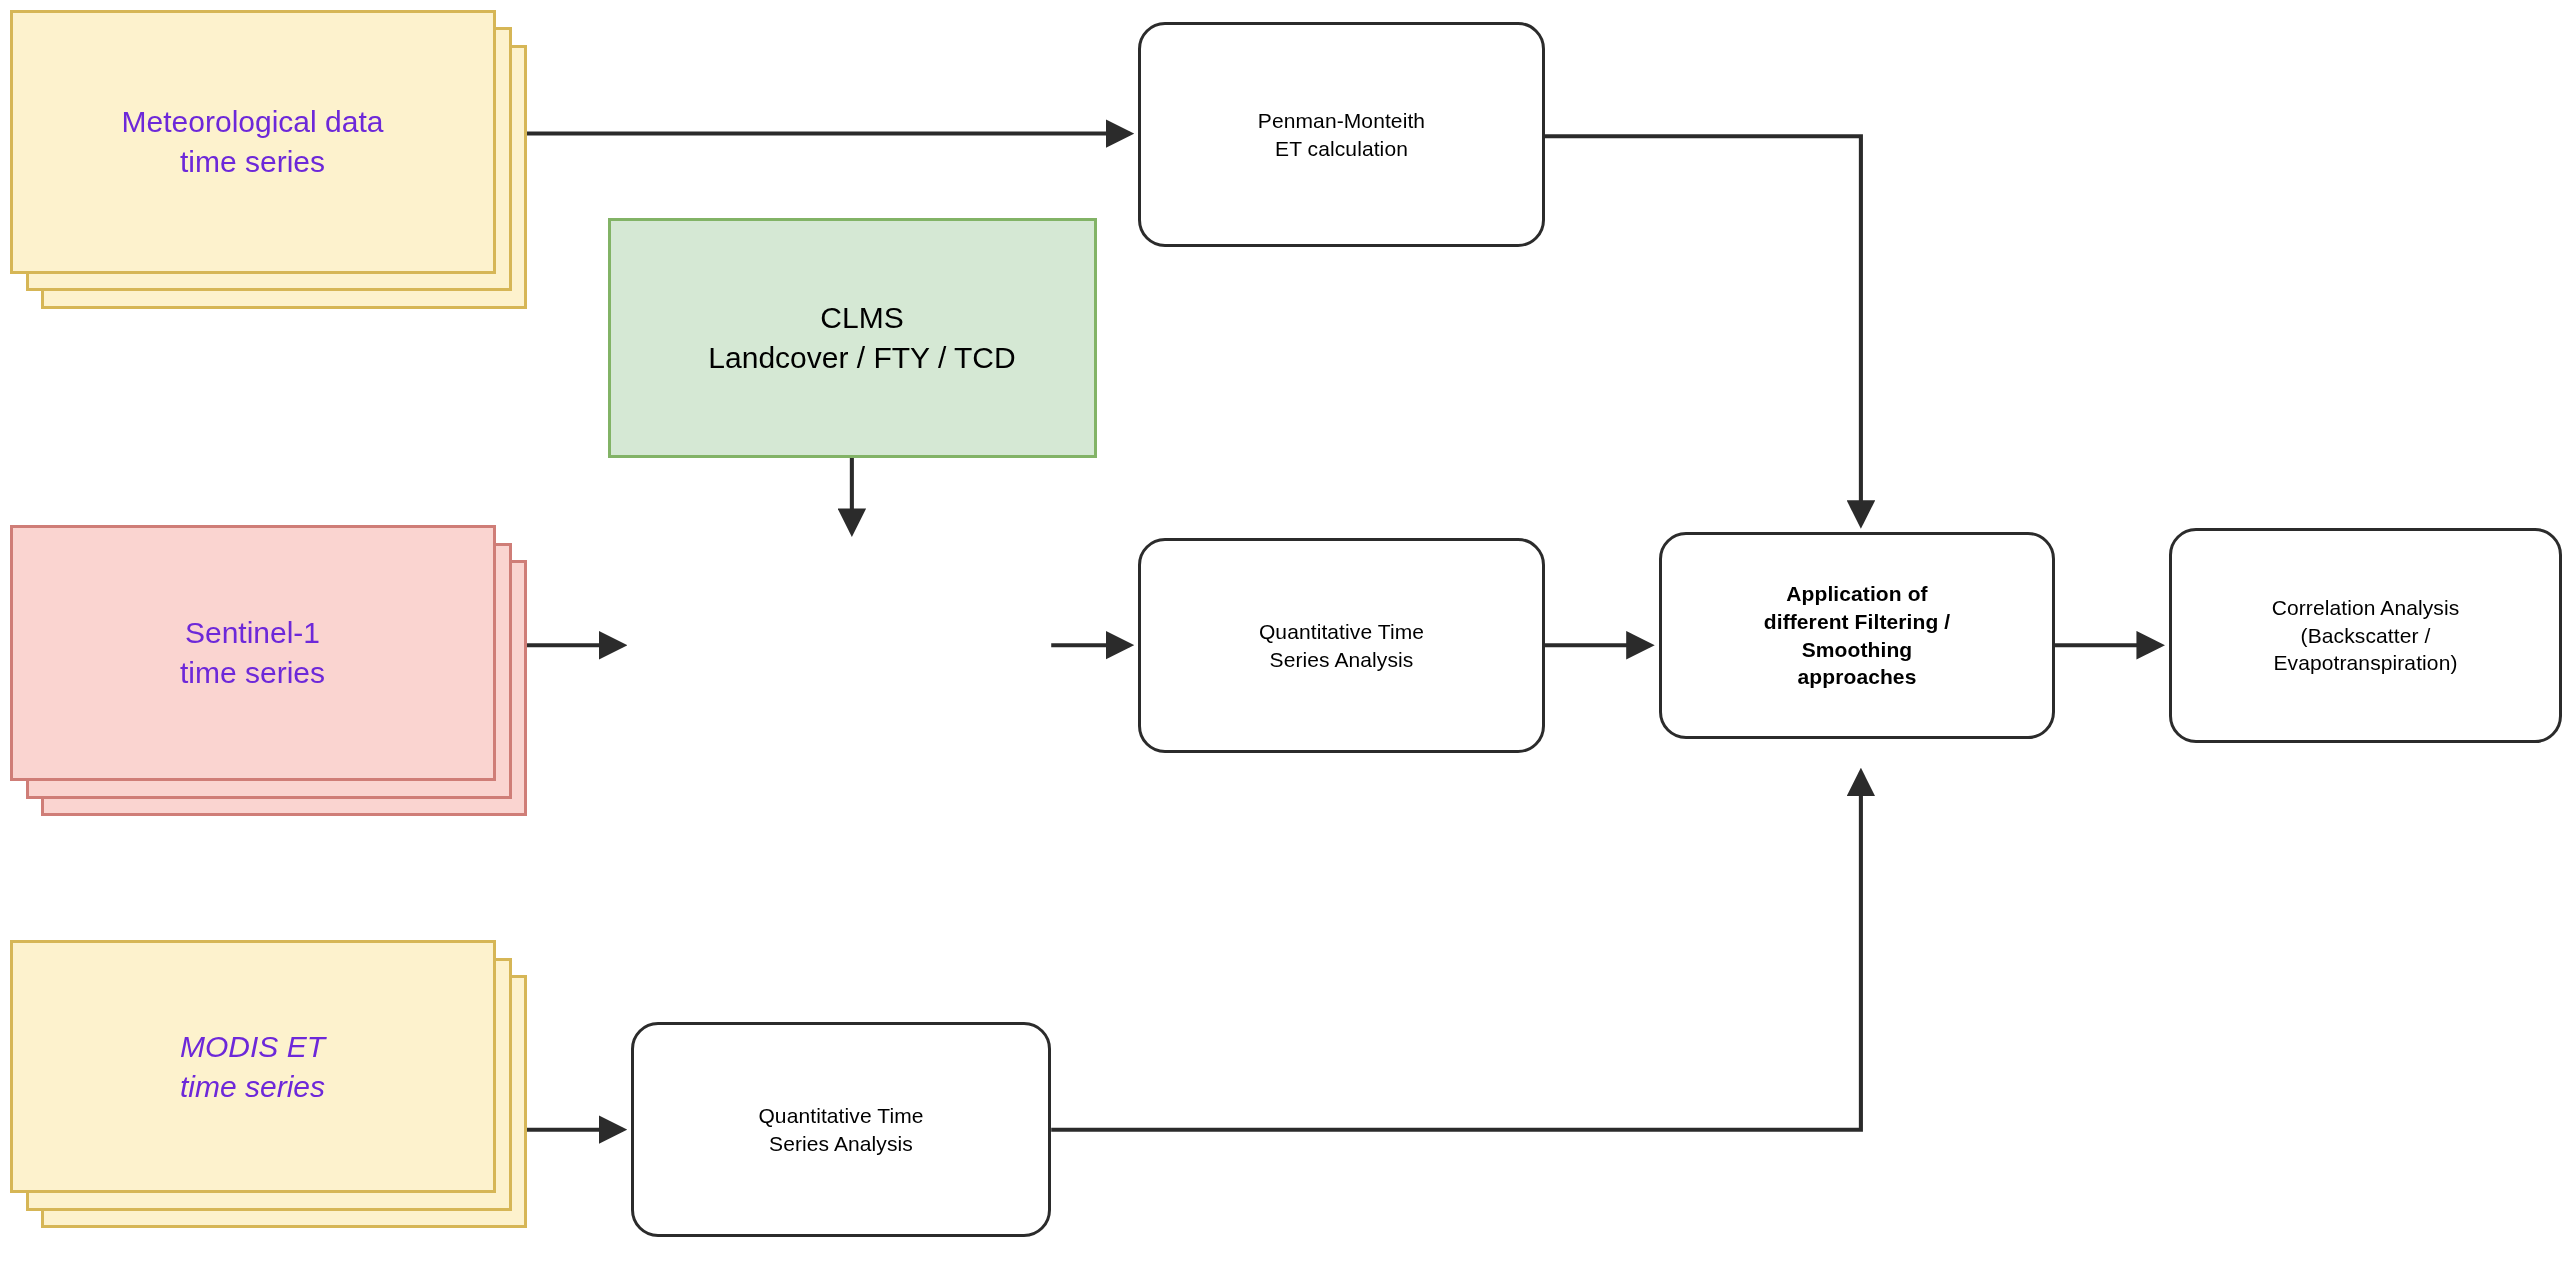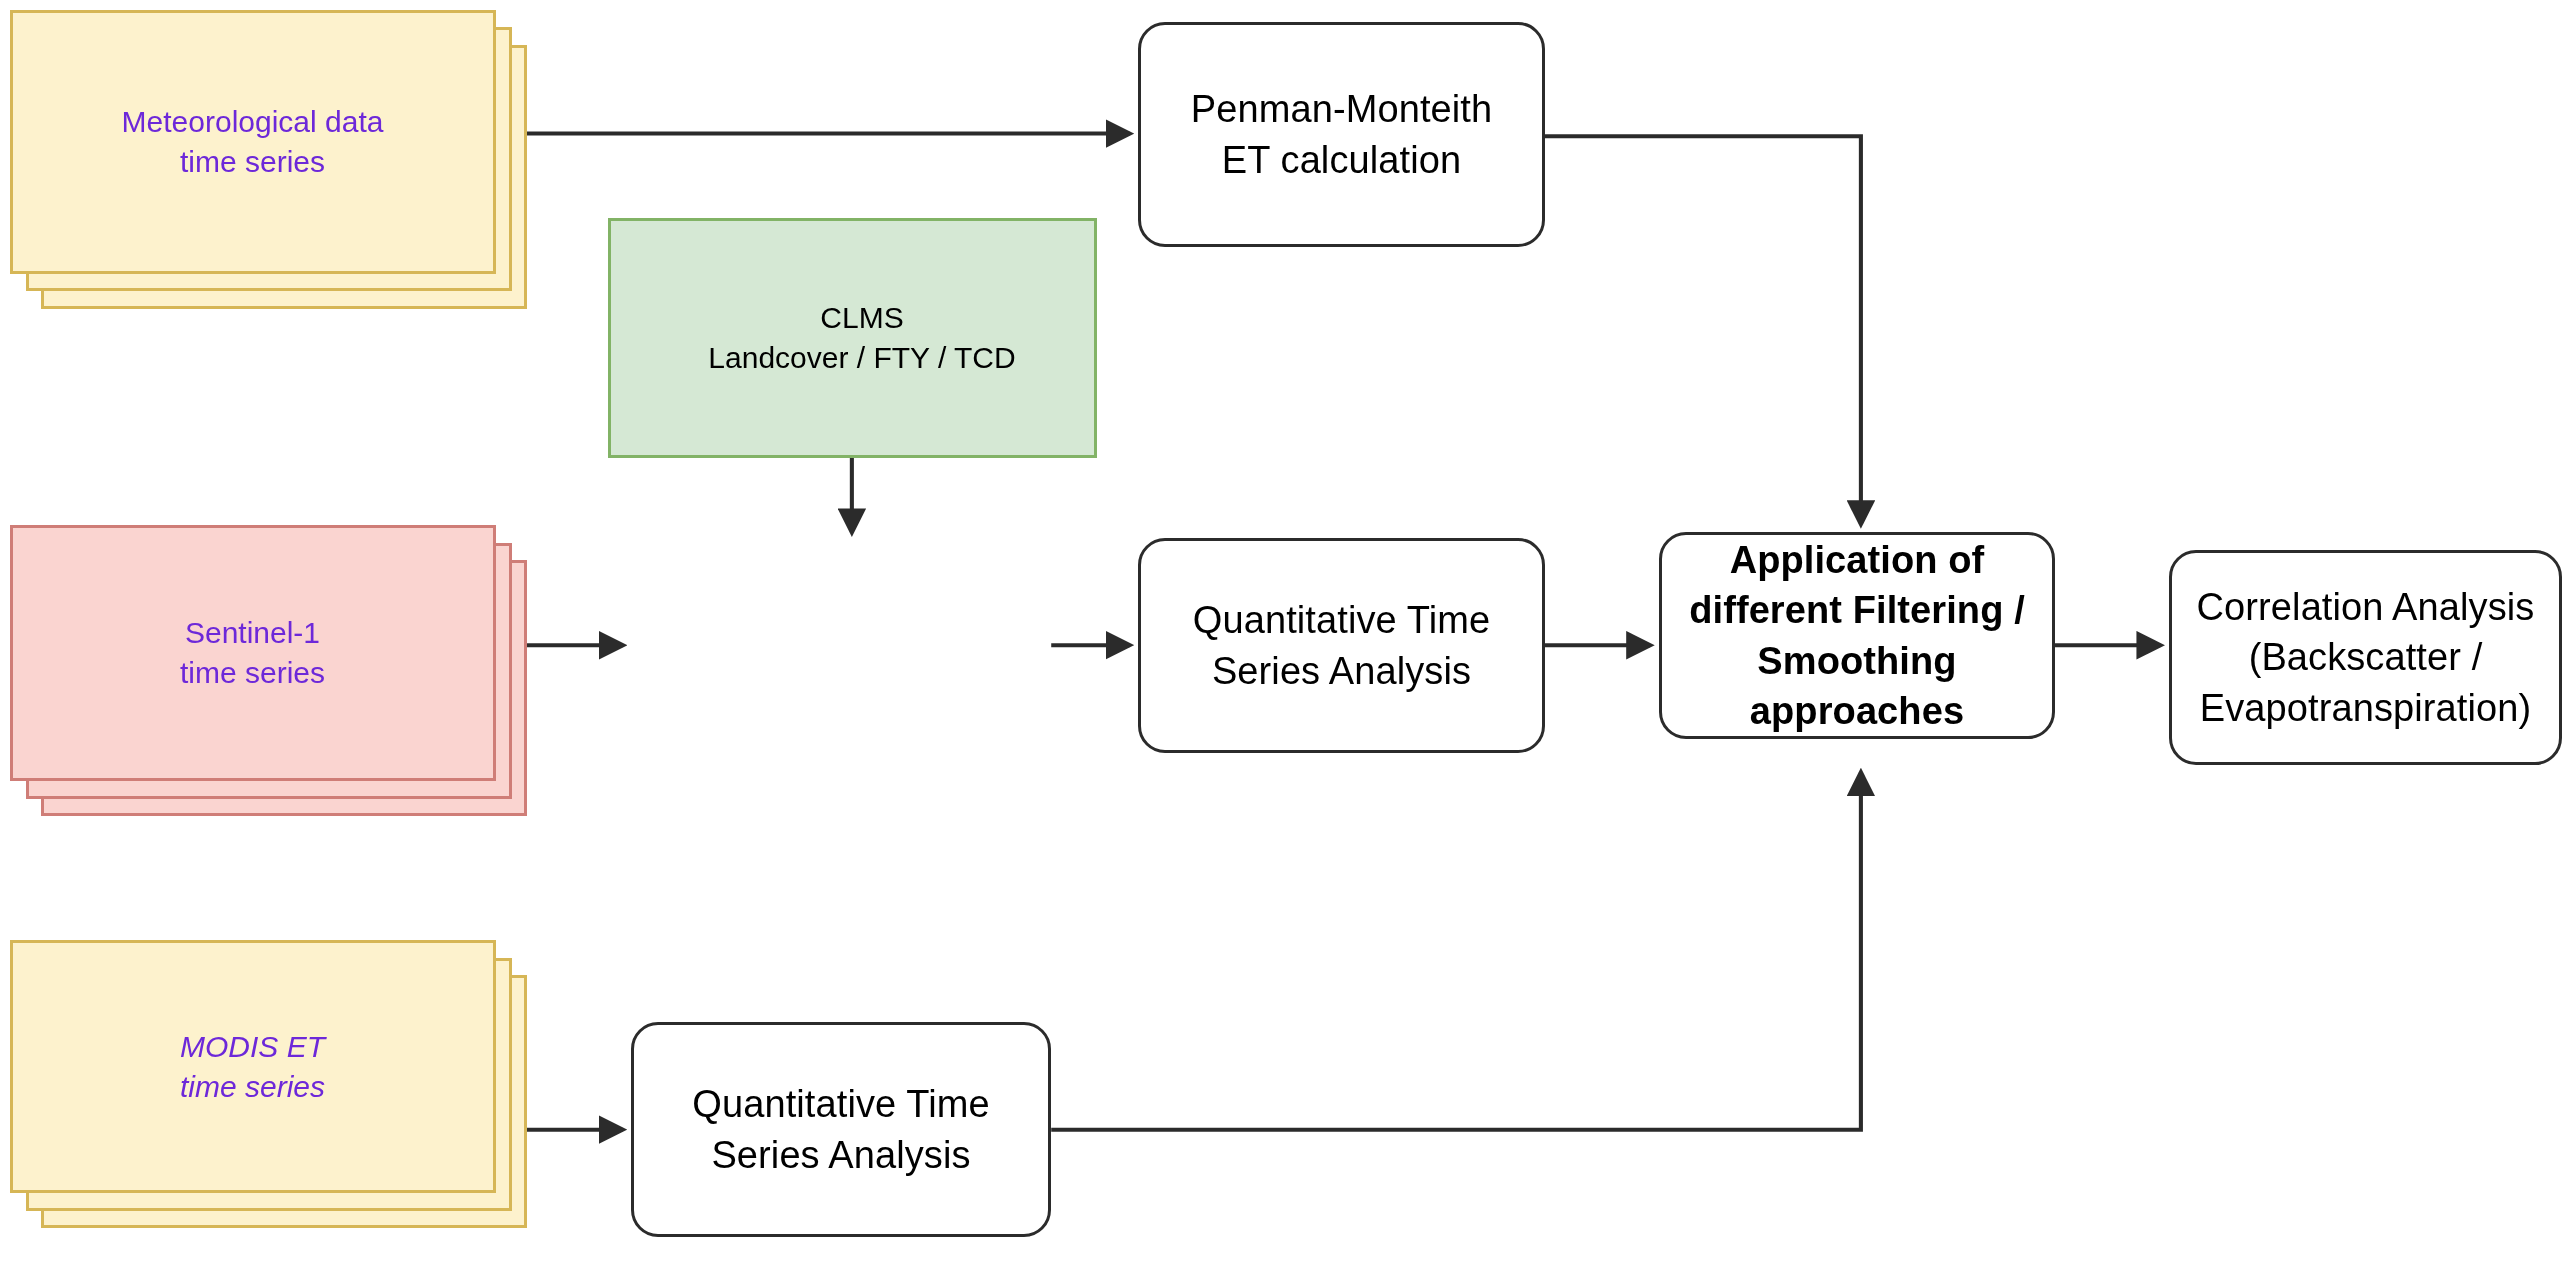--- a/index.html
+++ b/index.html
@@ -27,21 +27,21 @@
     pointer-events: none;
   }
   .node {
     position: absolute;
     box-sizing: border-box;
     display: flex;
     align-items: center;
     justify-content: center;
     text-align: center;
     color: #000000;
-    font-size: 38px;
+    font-size: 21px;
     line-height: 1.32;
     letter-spacing: 0.1px;
     white-space: pre-line;
   }
   
   .process {
     background: #ffffff;
     border: 3.4px solid #2b2b2b;
     border-radius: 27px;
   }
@@ -158,21 +158,21 @@
 Series Analysis</span>
   </div>
 
   <div class="node process" style="left:1659px; top:532px; width:396px; height:207px;font-weight:bold;">
     <span>Application of
 different Filtering /
 Smoothing
 approaches</span>
   </div>
 
-  <div class="node process" style="left:2169px; top:550px; width:393px; height:215px;">
+  <div class="node process" style="left:2169px; top:528px; width:393px; height:215px;">
     <span>Correlation Analysis
 (Backscatter /
 Evapotranspiration)</span>
   </div>
 
   <div class="stack yellow" style="left:9.5px; top:940px; width:421px; height:288px;font-style:italic;">
     <div class="layer" style="left:31px; top:35px; width:486px; height:253px;"></div>
     <div class="layer" style="left:16.3px; top:17.7px; width:486px; height:253px;"></div>
     <div class="face" style="left:0px; top:0px; width:486px; height:253px;">MODIS ET
 time series</div>

